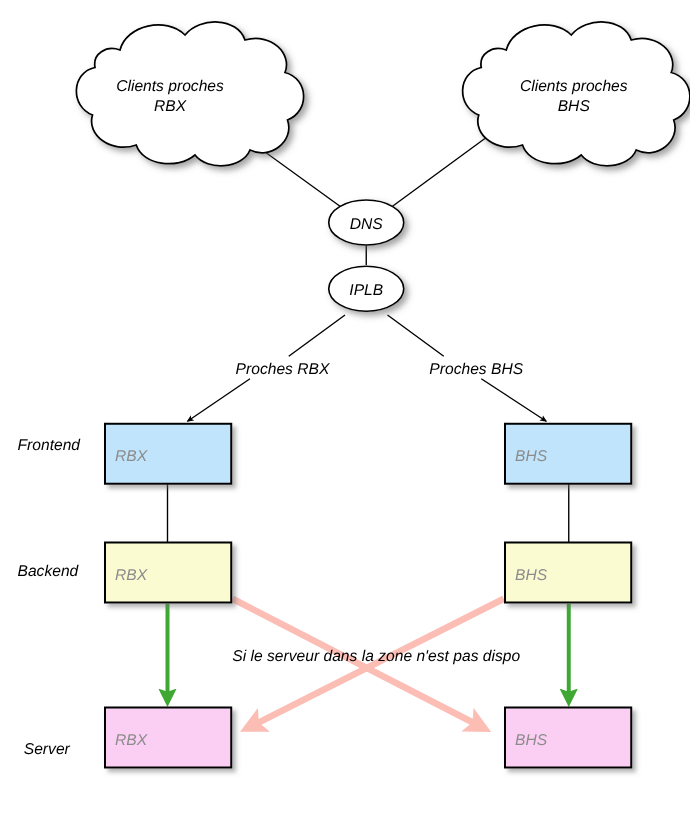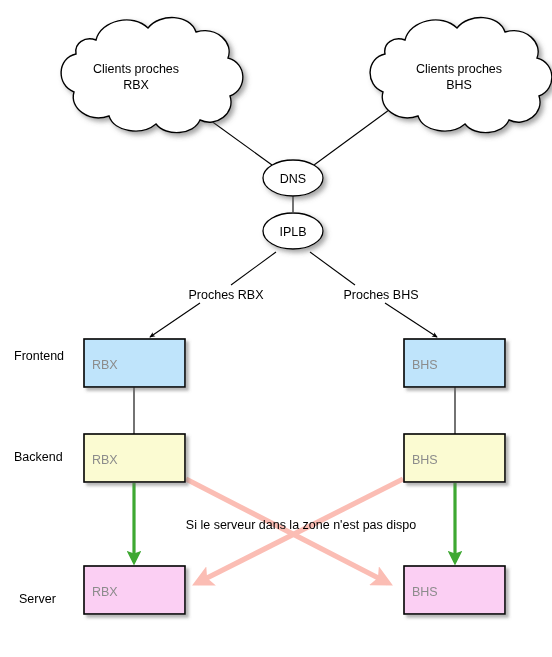--- a/index.html
+++ b/index.html
@@ -10,20 +10,21 @@
   }
   body {
     font-family: "Liberation Sans", sans-serif;
   }
   #diagram-root {
     position: relative;
     width: 552px;
     height: 657px;
     background: #ffffff;
     overflow: hidden;
+    font-style: italic;
   }
   #diagram-svg {
     position: absolute;
     left: 0;
     top: 0;
     width: 552px;
     height: 657px;
   }
   .node-text {
     font-family: "Liberation Sans", sans-serif;

